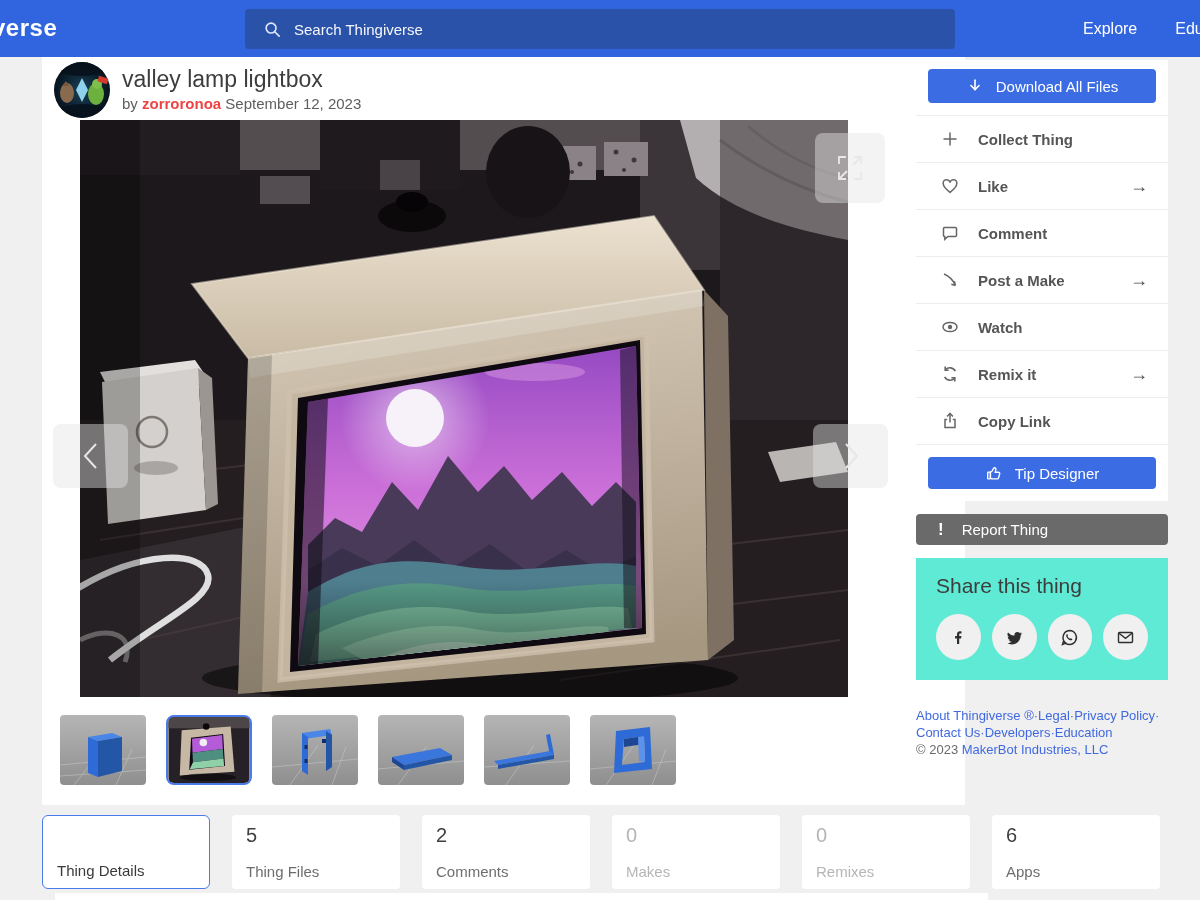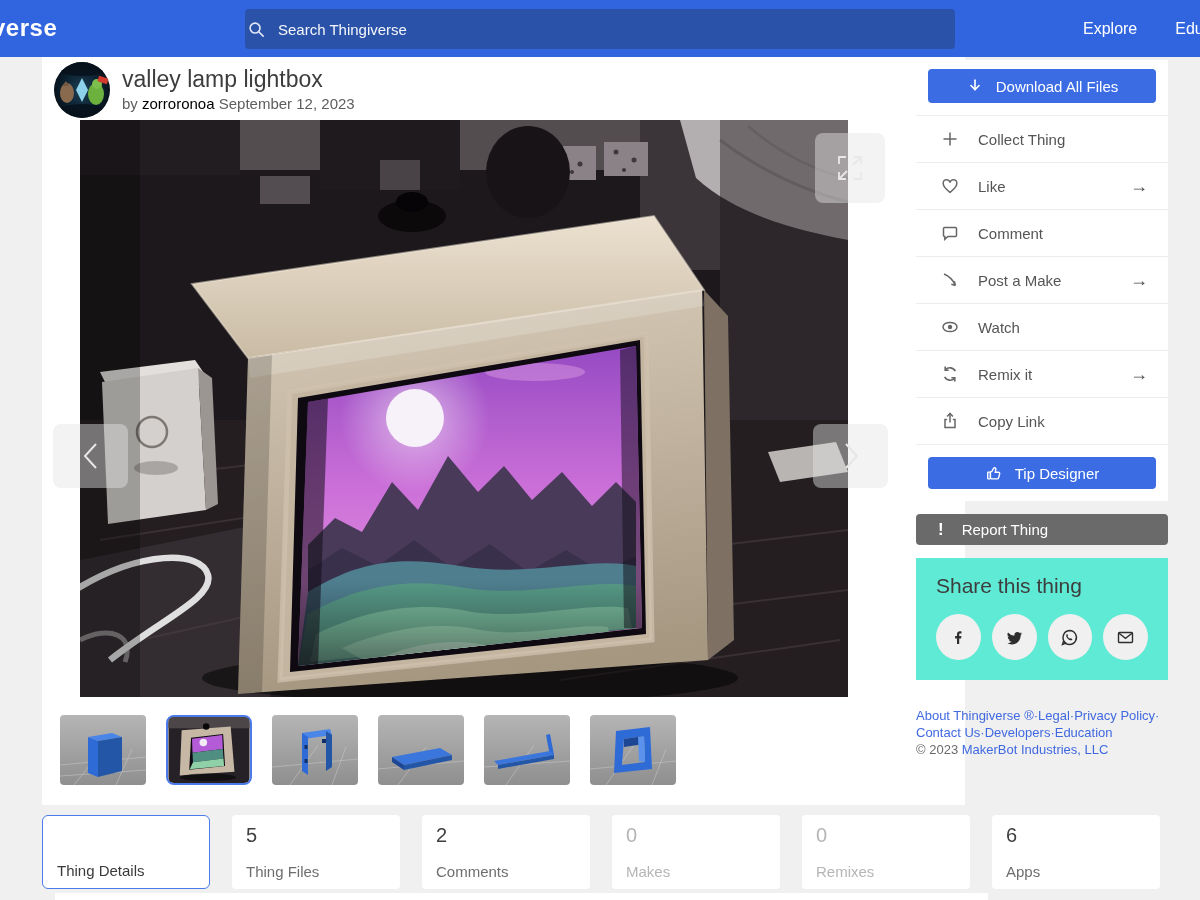--- a/index.html
+++ b/index.html
@@ -3,54 +3,54 @@
 <meta charset="utf-8">
 <style>
   * { margin:0; padding:0; box-sizing:border-box; }
   html,body { width:1200px; height:900px; }
   body { font-family:"Liberation Sans", sans-serif; background:#f0f0f0; overflow:hidden; position:relative; }
   .page { position:absolute; inset:0; }
 
   
   .nav { position:absolute; left:0; top:0; width:1200px; height:57px; background:#3165e0; }
   .logo { position:absolute; left:-8px; top:14px; color:#fff; font-size:24px; font-weight:700; letter-spacing:.5px; }
-  .search { position:absolute; left:245px; top:9px; width:710px; height:40px; background:#2a52a8; border-radius:4px; display:flex; align-items:center; padding-left:2px; }
+  .search { position:absolute; left:245px; top:9px; width:710px; height:40px; background:#2a52a8; border-radius:4px; display:flex; align-items:center; padding-left:18px; }
   .search svg { flex:0 0 auto; }
   .search input { background:transparent; border:none; outline:none; color:#fff; font-size:15px; margin-left:12px; width:600px; font-family:"Liberation Sans",sans-serif; }
   .search input::placeholder { color:#fff; opacity:.95; }
   .nav-links { position:absolute; left:1083px; top:0; height:57px; display:flex; align-items:center; gap:38px; white-space:nowrap; }
   .nav-links a { color:#fff; font-size:16px; text-decoration:none; cursor:pointer; }
 
   
   .main-card { position:absolute; left:42px; top:57px; width:923px; height:748px; background:#fff; }
   .head-row { position:absolute; left:0; top:0; width:100%; height:63px; }
   .avatar { position:absolute; left:12px; top:5px; width:56px; height:56px; border-radius:50%; overflow:hidden; }
   .title { position:absolute; left:80px; top:9px; font-size:23px; color:#3d3d3d; font-weight:500; }
   .byline { position:absolute; left:80px; top:38px; font-size:15px; color:#5e5e5e; }
-  .byline .author { color:#000000; cursor:pointer; }
+  .byline .author { color:#ef4444; cursor:pointer;font-weight:bold; }
 
   .photo-wrap { position:absolute; left:38px; top:63px; width:768px; height:577px; }
   .photo-wrap svg.photo { display:block; }
   .gal-btn { position:absolute; border:none; border-radius:8px; background:rgba(228,228,228,.45); cursor:pointer; display:flex; align-items:center; justify-content:center; }
   .btn-prev { left:-27px; top:304px; width:75px; height:64px; }
   .btn-next { left:733px; top:304px; width:75px; height:64px; }
   .btn-expand { left:735px; top:13px; width:70px; height:70px; }
 
   .thumbs { position:absolute; left:18px; top:658px; display:flex; gap:20px; }
   .thumb { width:86px; height:70px; border-radius:4px; overflow:hidden; cursor:pointer; position:relative; }
   .thumb.selected { border:2px solid #4b7bea; border-radius:8px; }
   .thumb svg { display:block; width:100%; height:100%; }
 
   
   .sidebar { position:absolute; left:916px; top:60px; width:252px; }
   .sb-card { background:#fff; }
   .dl-wrap { padding:9px 12px 12px; }
   .btn-blue { width:100%; height:34px; border:none; border-radius:4px; background:#3b6ce4; color:#fff; font-size:15px; font-family:"Liberation Sans",sans-serif; display:flex; align-items:center; justify-content:center; gap:12px; cursor:pointer; }
   .sb-row { height:47px; display:flex; align-items:center; padding:0 20px 0 24px; border-top:1px solid #ededed; cursor:pointer; }
-  .sb-row .lbl { font-size:15px; color:#555; margin-left:18px; }
+  .sb-row .lbl { font-size:15px; color:#555; margin-left:18px;font-weight:bold; }
   .sb-row .go { margin-left:auto; color:#4a4a4a; font-size:18px; }
   .tip-wrap { padding:12px; border-top:1px solid #ededed; }
   .btn-report { margin-top:13px; width:100%; height:31px; border:none; border-radius:4px; background:#6a6a6a; color:#fff; font-size:15px; font-family:"Liberation Sans",sans-serif; display:flex; align-items:center; padding-left:22px; gap:18px; cursor:pointer; }
   .share-card { margin-top:13px; background:#5eead4; padding:16px 20px 20px; }
   .share-card h2 { font-size:21px; color:#3d3d3d; font-weight:500; }
   .share-icons { margin-top:16px; display:flex; gap:11px; }
   .soc { width:46px; height:46px; border-radius:50%; background:#f0f0f0; border:none; display:flex; align-items:center; justify-content:center; cursor:pointer; }
   .sb-footer { margin-top:27px; font-size:13px; line-height:17px; color:#4069e1; }
   .sb-footer a { color:#4069e1; text-decoration:none; cursor:pointer; }
   .sb-footer .gray { color:#6a6a6a; }

